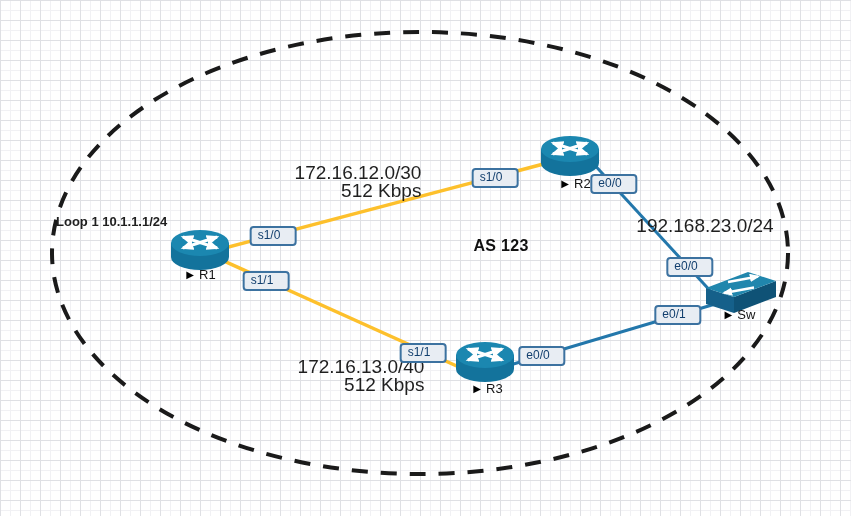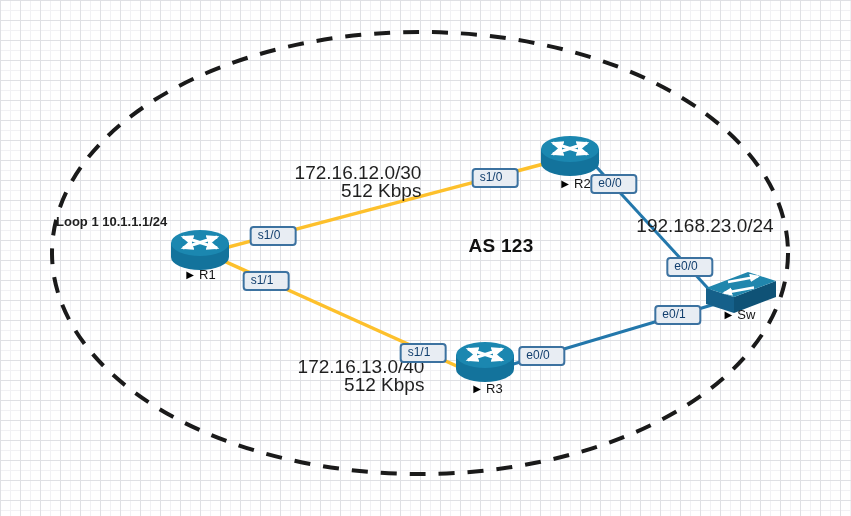--- a/index.html
+++ b/index.html
@@ -8,21 +8,21 @@
     background:
       linear-gradient(to right,#dfe0e4 1px,transparent 1px) 0 0/20px 20px,
       linear-gradient(to bottom,#dfe0e4 1px,transparent 1px) 0 0/20px 20px,
       linear-gradient(to right,#f1f1f4 1px,transparent 1px) 0 0/10px 10px,
       linear-gradient(to bottom,#f1f1f4 1px,transparent 1px) 0 0/10px 10px,
       #ffffff;
   }
   .layer{position:absolute;left:0;top:0;}
   .abs{position:absolute;transform:translate(-50%,-50%);white-space:nowrap;}
   .net-label{font-size:19px;color:#1f1f1f;text-align:right;line-height:18px;}
-  .as-label{font-size:19px;font-weight:bold;color:#111;letter-spacing:.3px;}
+  .as-label{font-size:16px;font-weight:bold;color:#111;letter-spacing:.3px;}
   .loopbacks{position:absolute;left:56px;top:214px;font-size:13px;color:#1f1f1f;line-height:16.3px;font-weight:bold;}
   .if-badge{
     position:absolute;transform:translate(-50%,-50%);
     font-size:12px;color:#123f6e;background:#e8edf3;border:2px solid #3c72a0;
     border-radius:4px;padding:0px 14px 1px 6px;line-height:15px;
   }
   .dev-label{font-size:13px;color:#141414;display:flex;align-items:center;gap:5px;}
   .dev-label .marker{font-size:10px;color:#000;line-height:1;}
 </style>
 </head>

